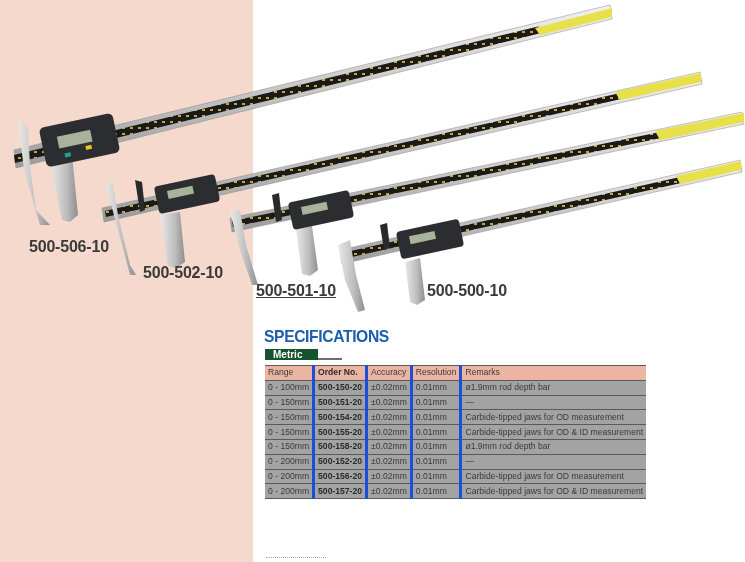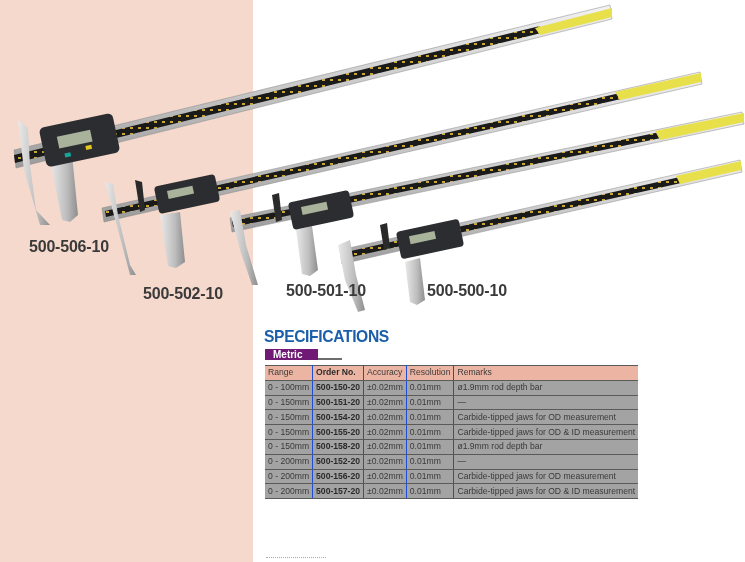--- a/index.html
+++ b/index.html
@@ -10,26 +10,26 @@
 
   
   .caliper { position: absolute; left: 0; top: 0; width: 745px; height: 562px; pointer-events: none; }
   .caliper svg { position: absolute; left: 0; top: 0; }
 
   .model-label { position: absolute; font-size: 16px; font-weight: bold; color: #3a3a3a; letter-spacing: -0.2px; }
 
   
   .spec-title { position: absolute; left: 264px; top: 327px; font-size: 17px; font-weight: bold; color: #1b5faa; letter-spacing: -0.4px; transform: scaleX(0.92); transform-origin: left; }
   .metric-tag { position: absolute; left: 265px; top: 349px; height: 11px; display: flex; align-items: flex-end; }
-  .metric-tag .tag { background: #701a75; color: #fff; font-size: 10px; font-weight: bold; height: 11px; line-height: 11px; padding: 0 16px 0 8px; }
+  .metric-tag .tag { background: #14532d; color: #fff; font-size: 10px; font-weight: bold; height: 11px; line-height: 11px; padding: 0 16px 0 8px; }
   .metric-tag .rule { width: 24px; height: 2px; background: #6d6d6d; }
 
   table.specs { position: absolute; left: 265px; top: 365px; width: 330px; border-collapse: collapse; font-size: 8.6px; color: #3a3a3a; }
   table.specs th, table.specs td { border-bottom: 1.5px solid #5a5a5a; padding: 0 3px; height: 14.8px; line-height: 13px; white-space: nowrap; text-align: left; font-weight: normal; }
-  table.specs th + th, table.specs td + td { border-left: 1px solid #1d4ed8; }
+  table.specs th + th, table.specs td + td { border-left: 3px solid #1d4ed8; }
   table.specs thead tr { background: #ecb5a3; border-top: 1.5px solid #5a5a5a; }
   table.specs tbody tr { background: #a3a3a3; }
   table.specs th.bold, table.specs td.bold { font-weight: bold; color: #2a2a2a; }
   col.c1 { width: 55px; } col.c2 { width: 57px; } col.c3 { width: 50px; } col.c4 { width: 55px; } col.c5 { width: 180px; }
 
   .footnote { position: absolute; left: 266px; top: 557px; width: 60px; height: 3px; border-top: 1px dotted #aaa; }
 </style>
 </head>
 <body>
 
@@ -95,22 +95,22 @@
       <polygon points="338,245 350,240 356,275 365,310 358,312 345,280" fill="url(#jaw)"></polygon>
       <polygon points="380,225 387,223 390,248 384,250" fill="#2a2a2a"></polygon>
       <polygon points="405,262 420,258 425,300 417,305 410,302" fill="url(#jaw)"></polygon>
       <rect x="398" y="225" width="64" height="28" rx="4" fill="#2c2d30" transform="rotate(-12 430 239)"></rect>
       <rect x="410" y="232" width="26" height="8" fill="#a9b29a" transform="rotate(-12 430 239)"></rect>
     </g>
   </svg>
 </div>
 
 <div class="model-label" style="left:29px; top:238px;">500-506-10</div>
-<div class="model-label" style="left:143px; top:285px;">500-502-10</div>
-<div class="model-label" style="left:286px; top:282px;">500-501-10</div>
+<div class="model-label" style="left:143px; top:264px;">500-502-10</div>
+<div class="model-label" style="left:256px; top:282px;text-decoration:underline;">500-501-10</div>
 <div class="model-label" style="left:427px; top:282px;">500-500-10</div>
 
 <div class="spec-title">SPECIFICATIONS</div>
 <div class="metric-tag">
   <span class="tag">Metric</span>
   <span class="rule"></span>
 </div>
 
 <table class="specs">
   <colgroup>

